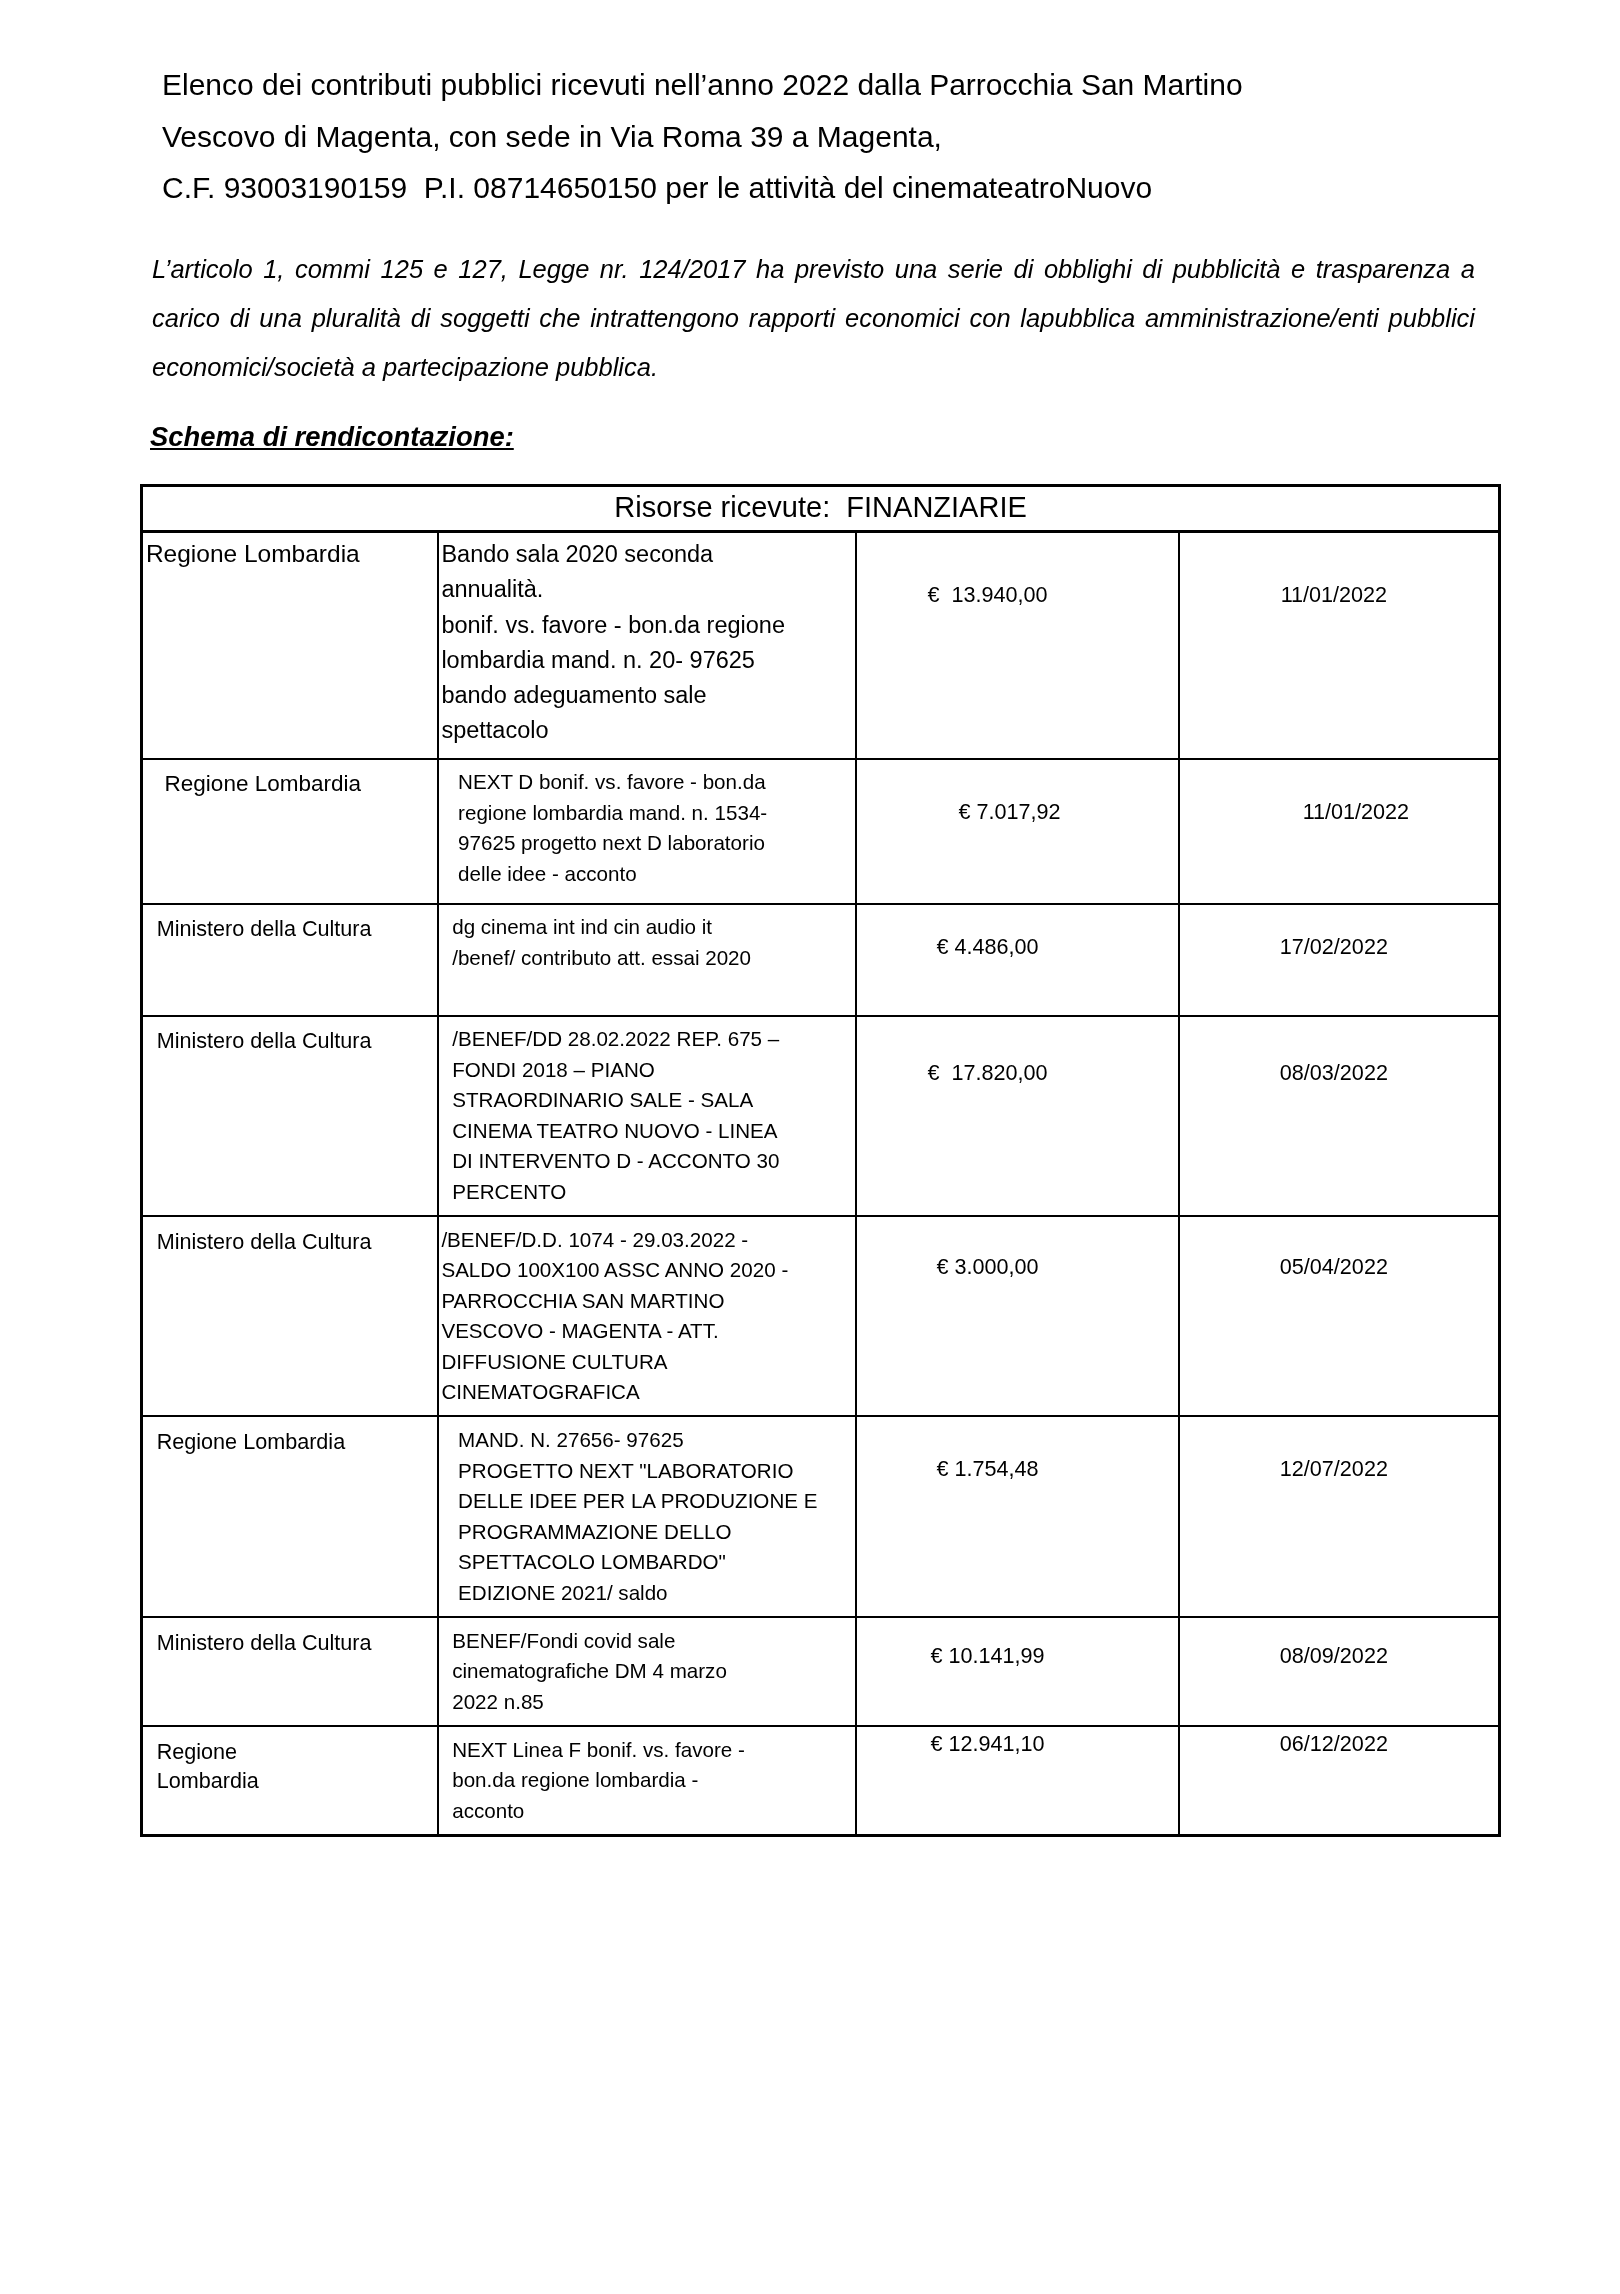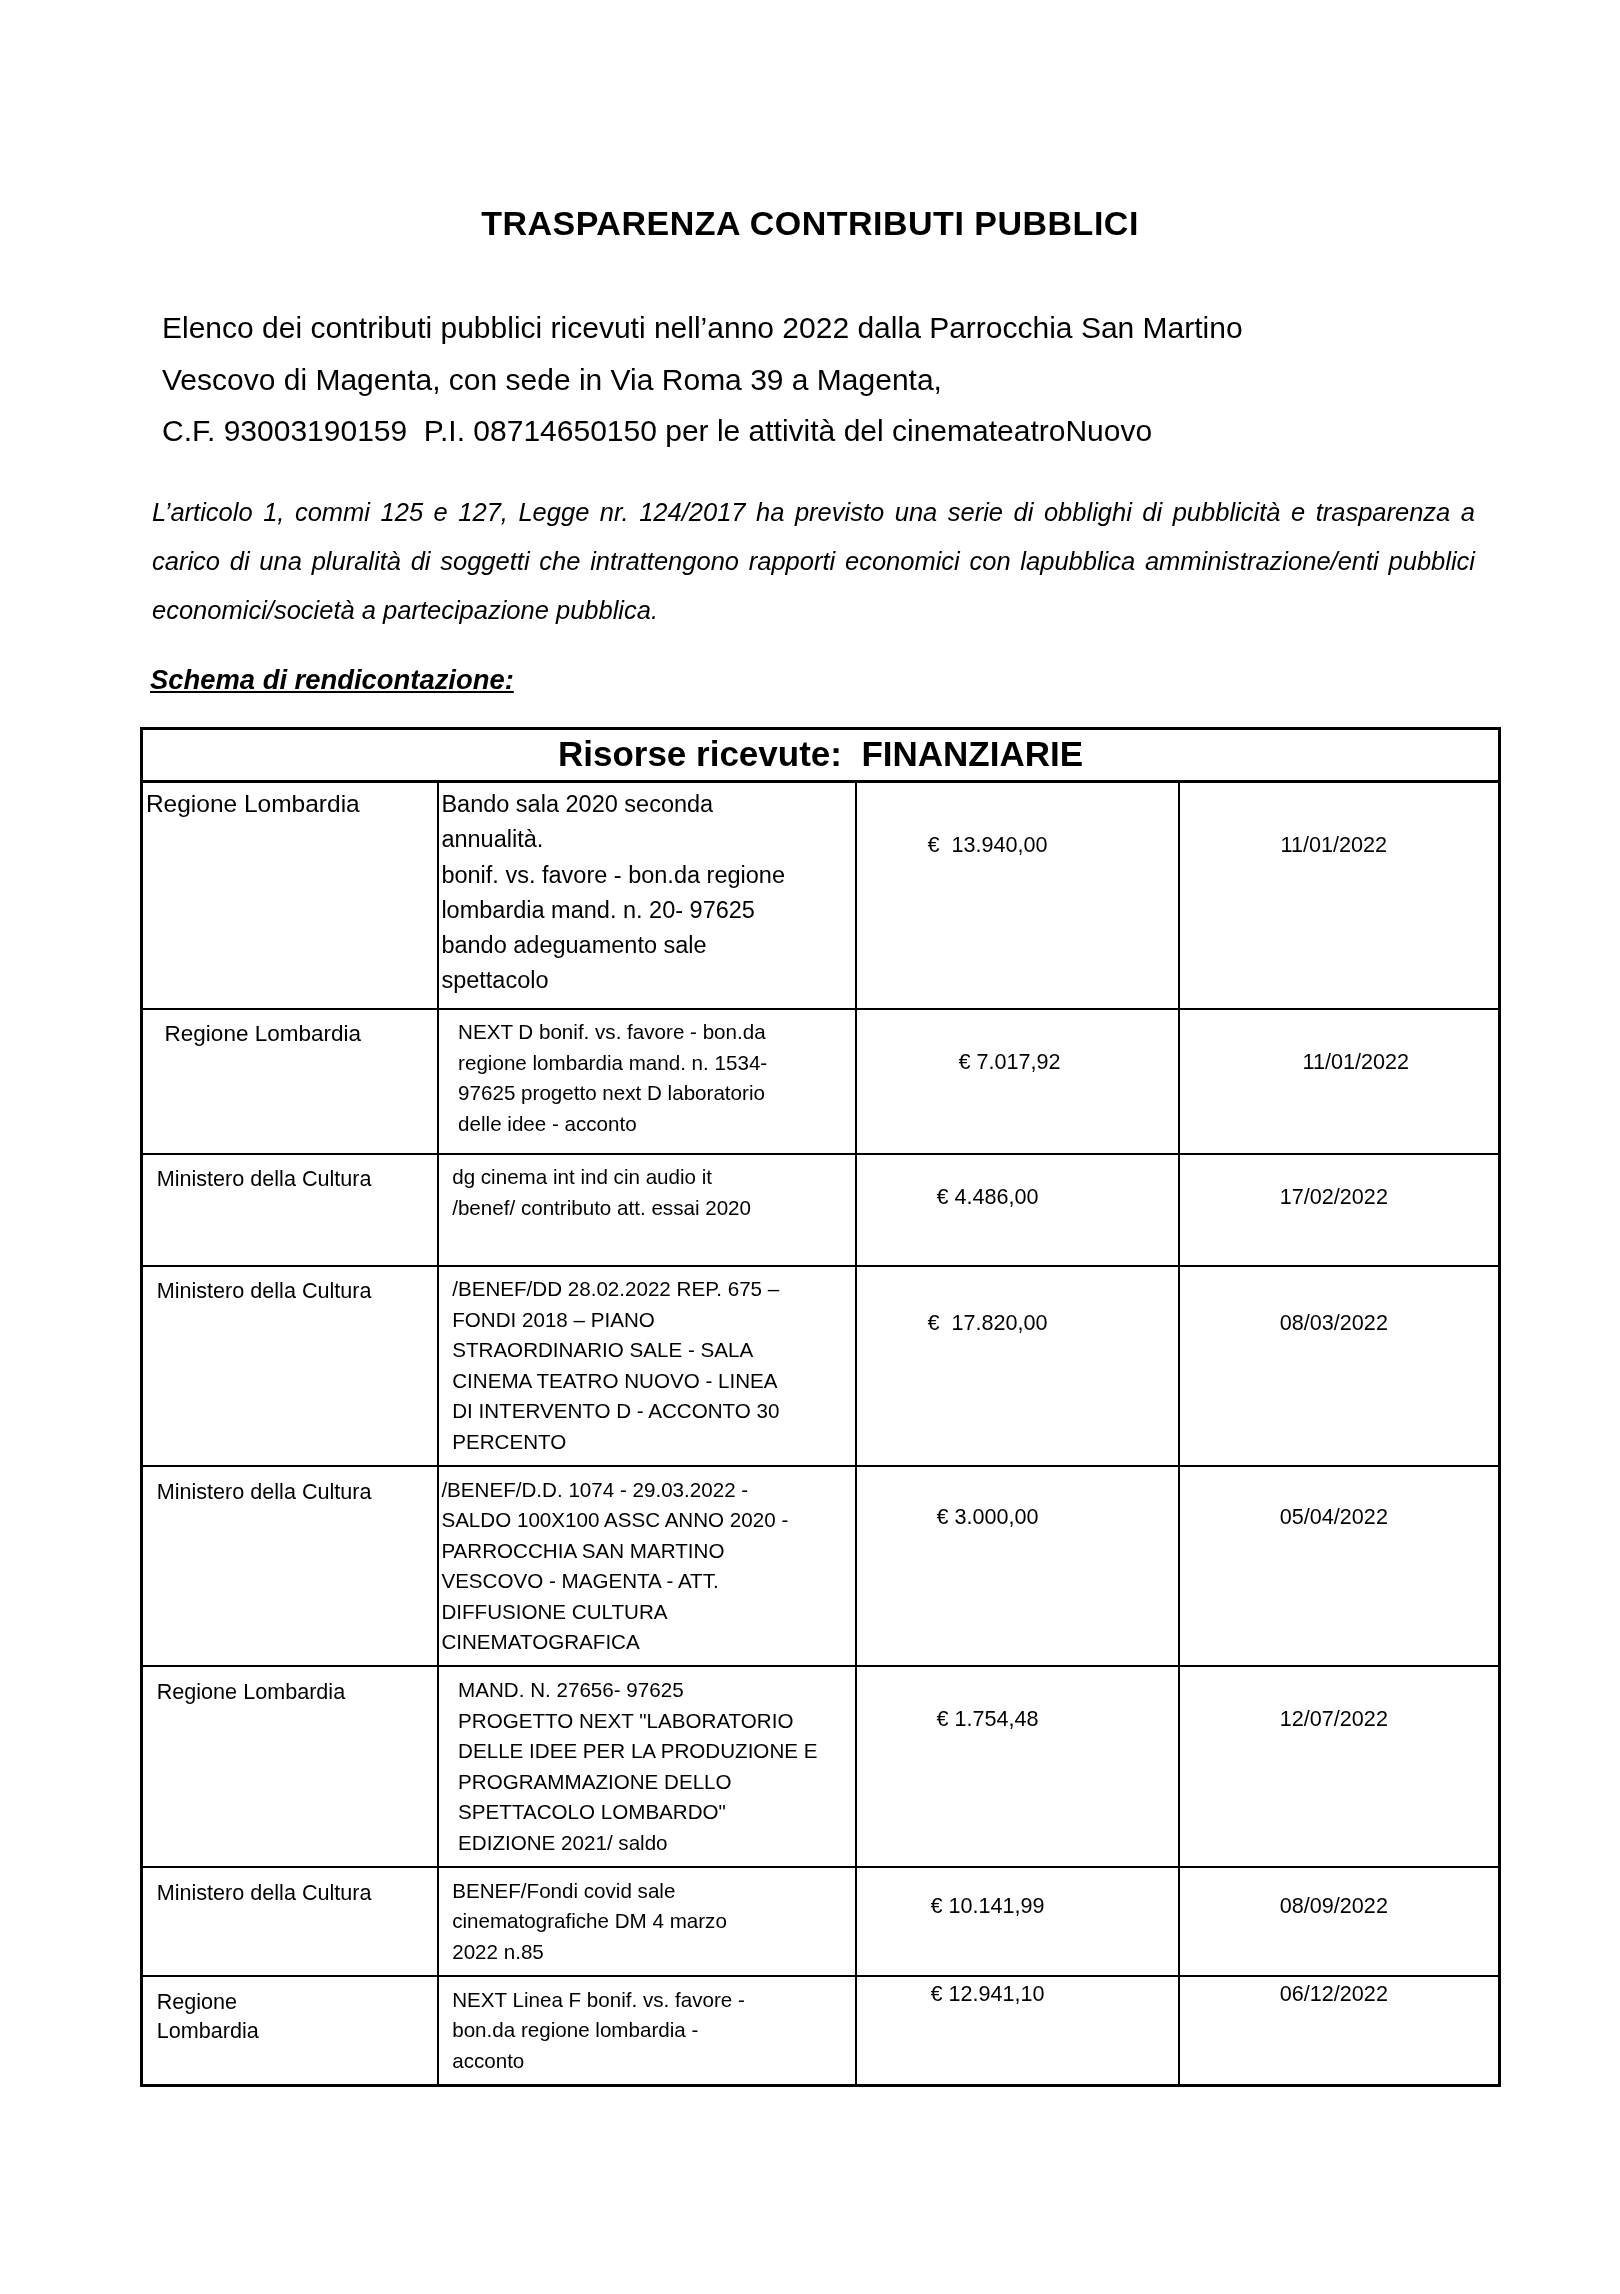--- a/index.html
+++ b/index.html
@@ -61,22 +61,22 @@
   th, td {
     border: 2.9px solid #000;
     border-left-width: 2px;
     border-right-width: 2px;
     vertical-align: top;
     padding: 0;
   }
 
   th.tbl-title {
     height: 45px;
-    font-size: 35px;
-    font-weight: bold;
+    font-size: 29px;
+    font-weight: normal;
     text-align: center;
     vertical-align: middle;
     padding: 3.9px 0 5.9px 0;
     white-space: pre-wrap;
     border-bottom-width: 3.9px;
   }
   tr.colhead th {
     height: 41px;
     font-size: 22.5px;
     font-weight: bold;
@@ -134,21 +134,20 @@
   tr.r5 td.c-imp, tr.r5 td.c-data { padding-top: 37px; margin-left: 36px; }
   tr.r6 td.c-imp, tr.r6 td.c-data { padding-top: 39px; }
   tr.r7 td.c-imp, tr.r7 td.c-data { padding-top: 25.5px; }
   tr.r8 td.c-imp, tr.r8 td.c-data { padding-top: 4px; }
 </style>
 </head>
 <body>
 
 <div class="page">
 
-  <h1 class="doc-title">TRASPARENZA CONTRIBUTI PUBBLICI</h1>
 
   <p class="intro">Elenco dei contributi pubblici ricevuti nell’anno 2022 dalla Parrocchia San Martino
 Vescovo di Magenta, con sede in Via Roma 39 a Magenta,
 C.F. 93003190159  P.I. 08714650150 per le attività del cinemateatroNuovo</p>
 
   <p class="legal">L’articolo 1, commi 125 e 127, Legge nr. 124/2017 ha previsto una serie di obblighi di pubblicità e trasparenza a carico di una pluralità di soggetti che intrattengono rapporti economici con lapubblica amministrazione/enti pubblici economici/società a partecipazione pubblica.</p>
 
   <h2 class="section-heading">Schema di rendicontazione:</h2>
 
   <table class="contrib">

